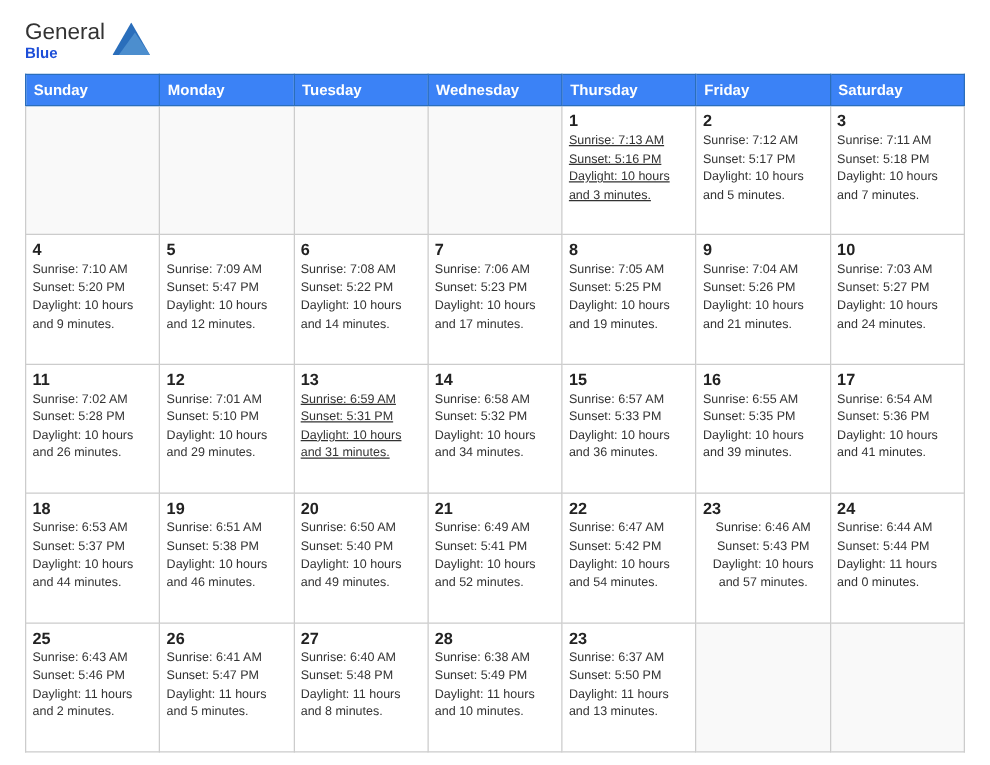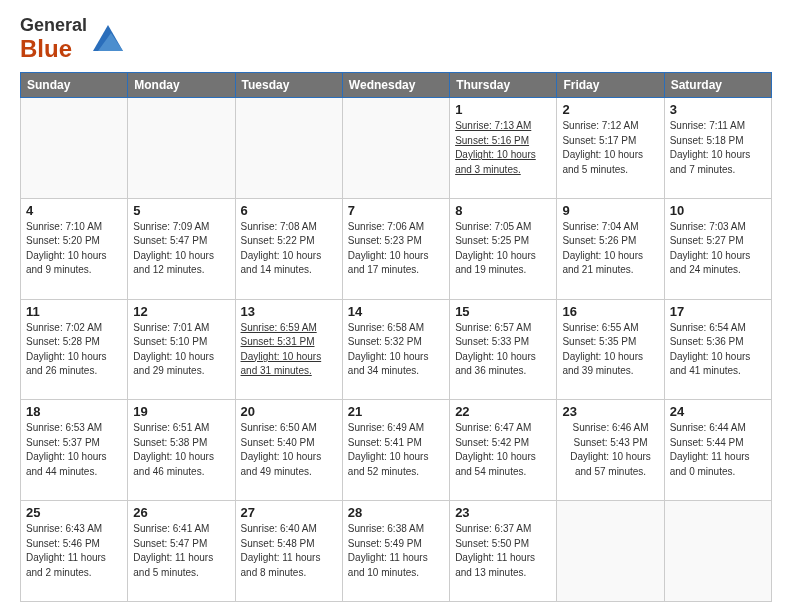--- a/index.html
+++ b/index.html
@@ -40,21 +40,21 @@
     .location {
       font-size: 14px;
       color: #333;
     }
     .calendar {
       width: 100%;
       border-collapse: collapse;
       flex: 1;
     }
     .calendar th {
-      background-color: #737373;
+      background-color: #3b82f6;
       color: #fff;
       font-size: 12px;
       font-weight: bold;
       padding: 5px 6px;
       text-align: left;
       border: 1px solid #2a6ebb;
       margin-top: 47px;
     }
     .calendar td {
       border: 1px solid #ccc;
@@ -81,22 +81,22 @@
       color: #333;
     }
   </style>
 </head>
 <body>
 
 <div class="page">
   <div class="header">
     <div class="logo">
       <div style="display:flex;flex-direction:column;line-height:1.1;">
-        <span style="font-size:18px;font-weight:bold;color:#333;">General</span>
-        <span style="font-size:24px;font-weight:bold;color:#c2410c;">Blue</span>
+        <span style="font-size:18px;font-weight:normal;color:#333;">General</span>
+        <span style="font-size:12px;font-weight:bold;color:#1d4ed8;">Blue</span>
       </div>
       <div style="margin-left:2px;margin-top:2px;">
         <svg width="30" height="26" viewBox="0 0 30 26">
           <polygon points="0,26 15,0 30,26" fill="#2a6ebb"></polygon>
           <polygon points="5,26 18,8 30,26" fill="#5b9bd5" opacity="0.7"></polygon>
         </svg>
       </div>
     </div>
     <div class="title-area">
       <div class="month-title"></div>

